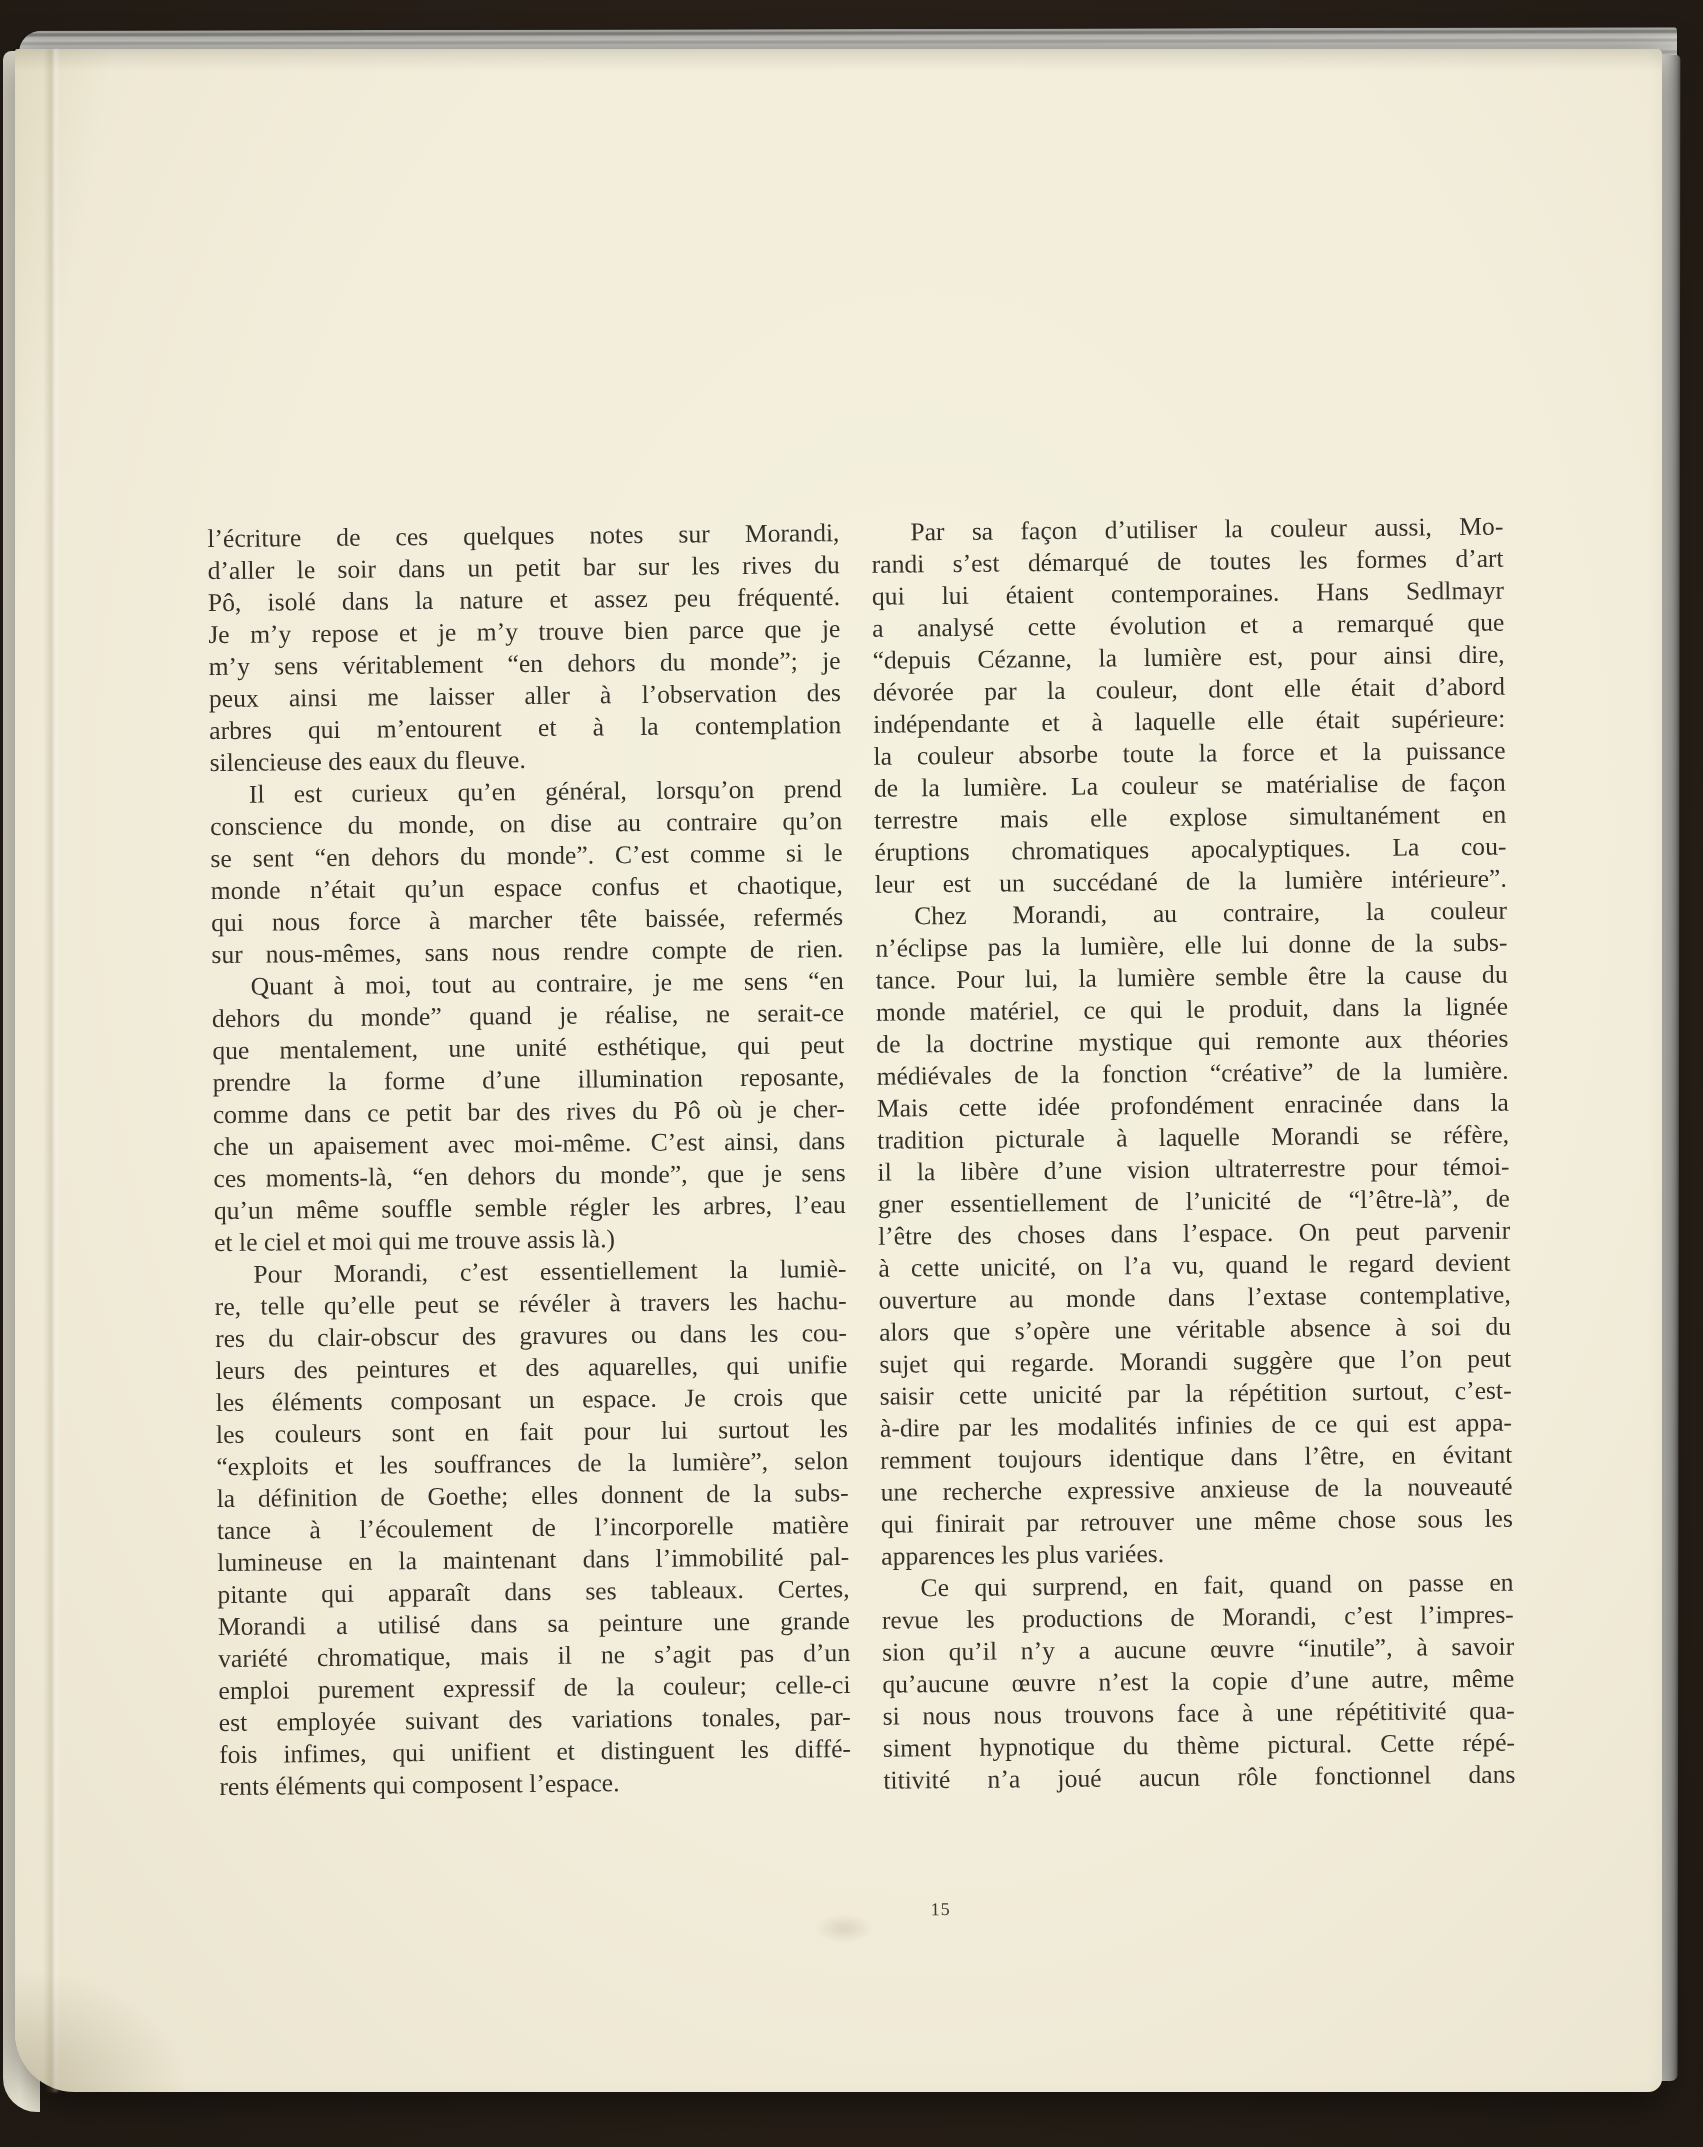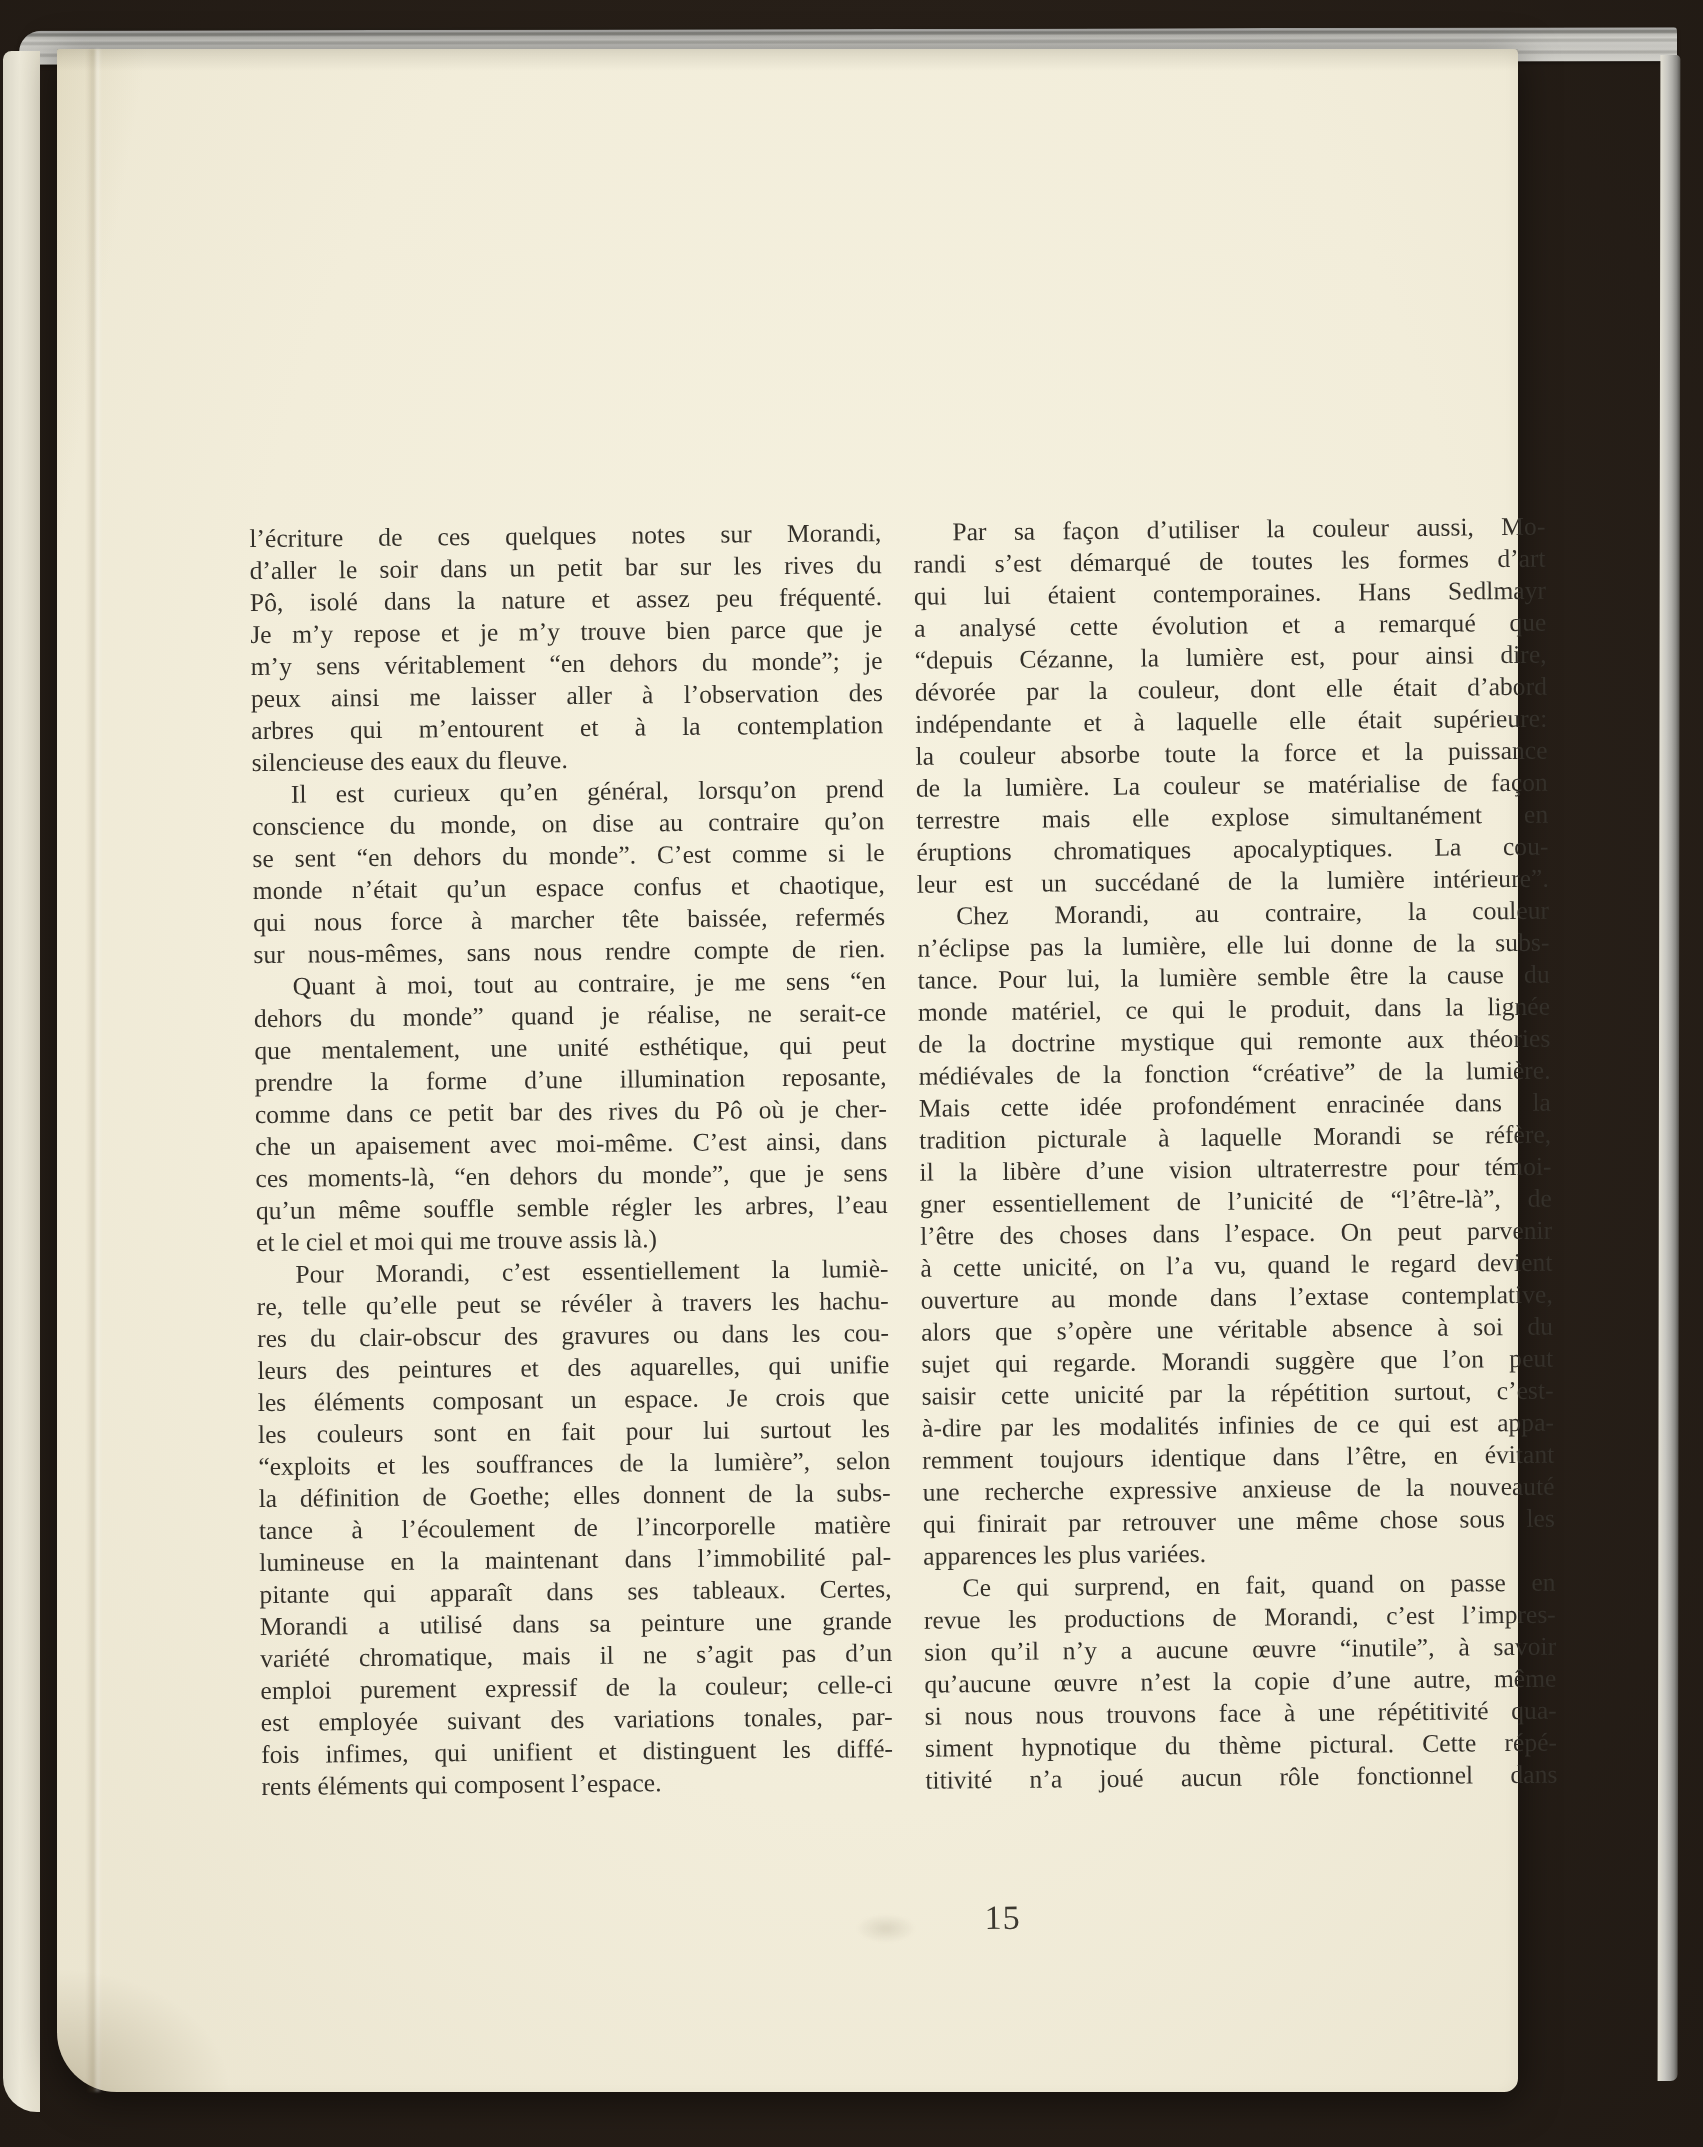--- a/index.html
+++ b/index.html
@@ -35,27 +35,26 @@
     transform:rotate(0.08deg);
   }
   
   .under-page{
     position:absolute;left:3.4px;top:51px;width:37px;height:2061px;
     background:linear-gradient(to right,#d9d5c6 0%,#ece8d8 45%,#e2ddcb 100%);
     border-radius:8.5px 0 0 34px;
   }
   
   .page{
-    position:absolute;left:15.3px;top:49px;width:1461px;height:2043px;
+    position:absolute;left:15.3px;top:49px;width:1647px;height:2043px;
     background:
       linear-gradient(100deg, rgba(190,178,140,0.25) 0%, rgba(190,178,140,0) 5%),
       radial-gradient(ellipse at 55% 38%, #f5f1df 0%, #f2edda 55%, #eae4cf 100%);
     border-radius:2.6px 4.3px 13.6px 60px;
     box-shadow:0 8.5px 38px rgba(0,0,0,0.5), inset -5.1px 0 12px rgba(0,0,0,0.03);
-    margin-left:42px;
   }
   .crease{
     position:absolute;left:29px;top:0;width:15.3px;height:100%;
     background:linear-gradient(to right, rgba(120,105,70,0) 0%, rgba(120,105,70,0.20) 45%, rgba(255,255,252,0.30) 72%, rgba(120,105,70,0) 100%);
     filter:blur(0.9px);
   }
   .curl-shadow{
     position:absolute;left:0;bottom:0;width:204px;height:145px;
     border-bottom-left-radius:60px;
     background:radial-gradient(at 0% 100%, rgba(105,90,55,0.28) 0%, rgba(105,90,55,0) 60%);
@@ -82,23 +81,23 @@
   .tline{
     display:block;
     text-align:justify;
     text-align-last:justify;
     white-space:normal;
     height:32px;overflow:visible;
   }
   .tline.indent{text-indent:39px;}
   .tline.last{text-align-last:left;}
   .page-number{
-    position:absolute;left:904px;top:1857px;width:68px;
-    font-size:34px;letter-spacing:0.9px;color:#3c3830;
-    text-align:center;
+    position:absolute;left:860px;top:1857px;width:68px;
+    font-size:18px;letter-spacing:0.9px;color:#3c3830;
+    text-align:right;
   }
   
   .ghost{
     position:absolute;left:799px;top:1865px;width:60px;height:29px;
     background:radial-gradient(ellipse at center, rgba(120,110,85,0.18), rgba(120,110,85,0) 70%);
     filter:blur(1.7px);
   }
 </style>
 </head>
 <body>

